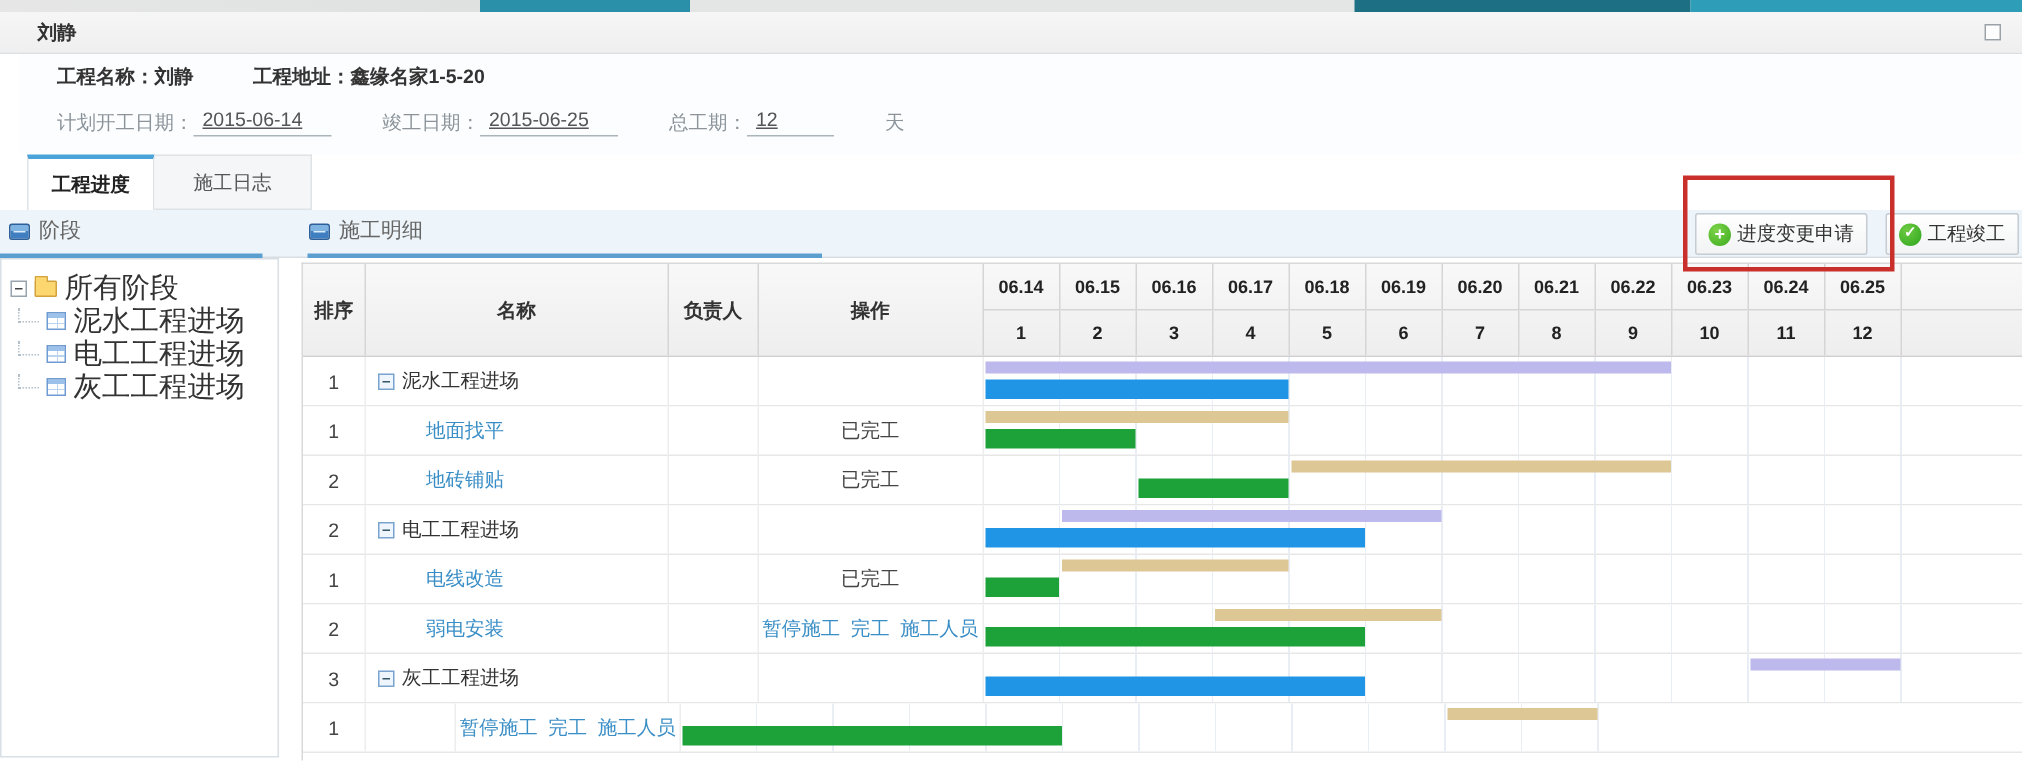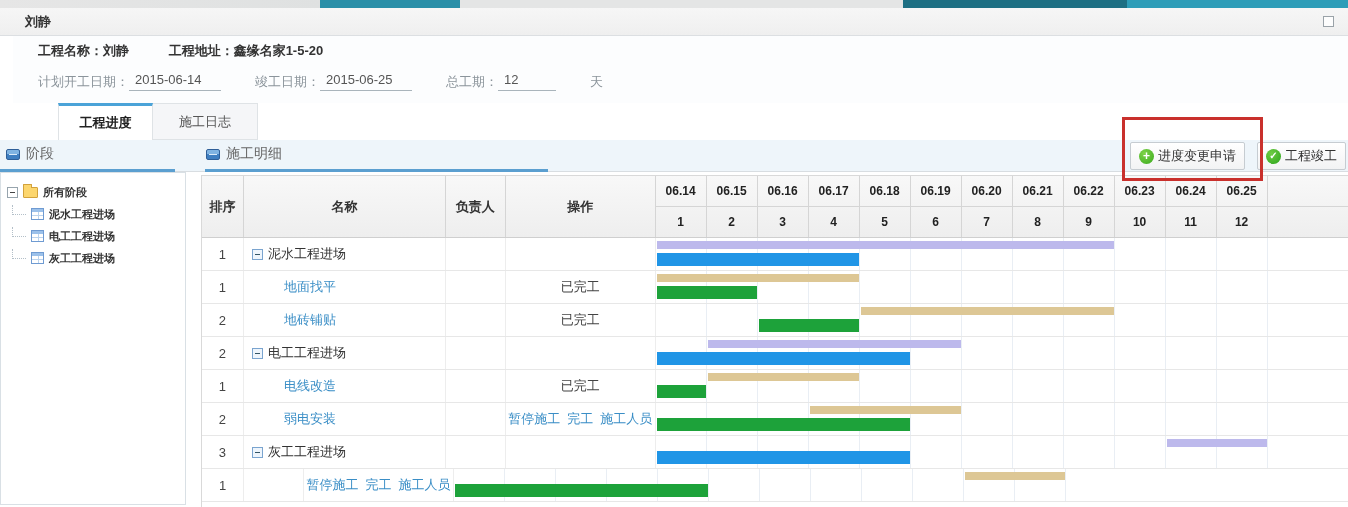--- a/index.html
+++ b/index.html
@@ -19,34 +19,34 @@
     border:1px solid #9aa2a8; background:#fdfdfd; }
 
   
   .info { position:absolute; left:0; top:36px; width:1348px; height:67px; background:#fcfdfe;margin-left:13px; }
   .info-row1 { position:absolute; left:25px; top:6px; font-size:13px; font-weight:bold; color:#333; }
   .info-row1 .pair { margin-right:36px; }
   .info-row2 { position:absolute; left:25px; top:36px; font-size:13px; color:#8b949b;
     display:flex; align-items:center; }
   .field-label { color:#8b949b; }
   .field-value { display:inline-block; min-width:92px; border-bottom:1px solid #a9b4bb;
-    color:#555; padding:0 4px 3px 6px; margin-right:34px; }
+    color:#555; padding:0 4px 3px 6px; margin-right:34px;text-decoration:underline; }
   .field-value.small { min-width:58px; }
   .unit { color:#8b949b; }
 
   
   .tabs { position:absolute; left:0; top:103px; width:1348px; height:37px; display:flex;
     padding-left:18px; }
   .tab { height:37px; display:flex; align-items:center; justify-content:center;
     font-size:13px; color:#555; background:#f5f6f8; border:1px solid #dfe3e6; border-left:none;
     cursor:default; }
   .tab:first-child { border-left:1px solid #dfe3e6; }
   .tab.active { background:#fff; border-top:3px solid #4aa3d8; border-bottom:none;
     font-weight:bold; color:#222; }
-  .tab.t1 { width:95px;margin-left:40px; } .tab.t2 { width:105px; } .tab.t3 { width:110px; }
+  .tab.t1 { width:85px; } .tab.t2 { width:105px; } .tab.t3 { width:110px; }
 
   
   .section-strip { position:absolute; left:0; top:140px; width:1348px; height:32px;
     background:#eef5fa; border-bottom:1px solid #d8dde1; }
   .panel-title { position:absolute; top:5px; font-size:14px; color:#666;
     display:flex; align-items:center; gap:6px; }
   .panel-title.stage { left:6px; }
   .panel-title.detail { left:206px; }
   .underline-blue { position:absolute; height:3px; background:#5b9fd0; bottom:-1px; }
   .ul-stage { left:0; width:175px; }
@@ -65,21 +65,21 @@
     line-height:1; }
   .plus-icon { background:radial-gradient(circle at 35% 30%, #7ed348, #3aaa1e); }
   .check-icon { background:radial-gradient(circle at 35% 30%, #6ecb43, #2ca51c); font-size:10px; }
 
   
   .annotation-box { position:absolute; left:1122px; top:117px; width:141px; height:64px;
     border:3px solid #c9302c; pointer-events:none; z-index:50; }
 
   
   .stage-panel { position:absolute; left:0; top:172px; width:186px; height:333px;
-    background:#fff; border:1px solid #d9e0e5; font-size:11px;font-weight:bold; }
+    background:#fff; border:1px solid #d9e0e5; font-size:19px; }
   .tree { padding:8px 6px; }
   .tree-root { display:flex; align-items:center; gap:5px; height:22px; }
   .expander { width:11px; height:11px; border:1px solid #97a4ad; background:#fff;
     display:flex; align-items:center; justify-content:center; }
   .expander::after { content:""; width:5px; height:1px; background:#444; }
   .folder-icon { display:inline-block; width:15px; height:11px; background:#fcd66e;
     border:1px solid #d2a23c; border-radius:1px; position:relative; }
   .folder-icon::before { content:""; position:absolute; left:-1px; top:-4px; width:7px; height:3px;
     background:#fcd66e; border:1px solid #d2a23c; border-bottom:none; border-radius:1px 1px 0 0; }
   .tree-child { display:flex; align-items:center; gap:5px; height:22px; margin-left:5px; }

